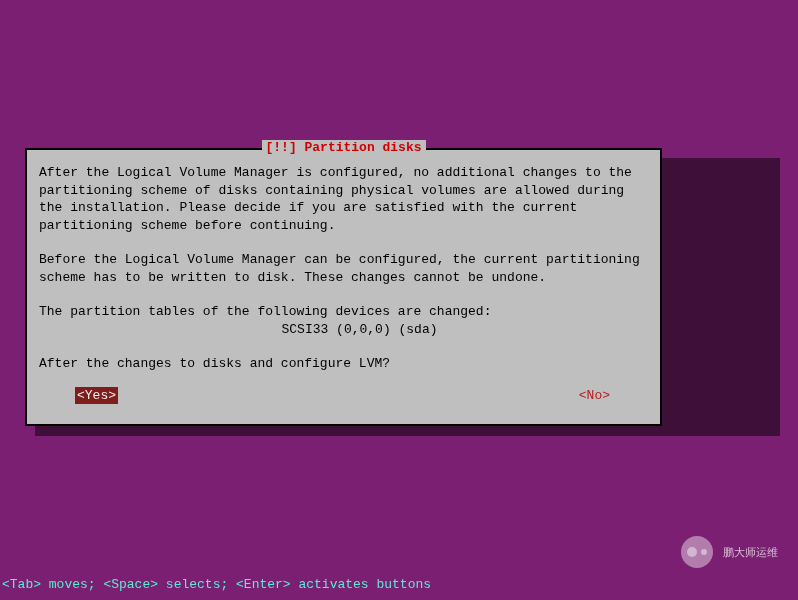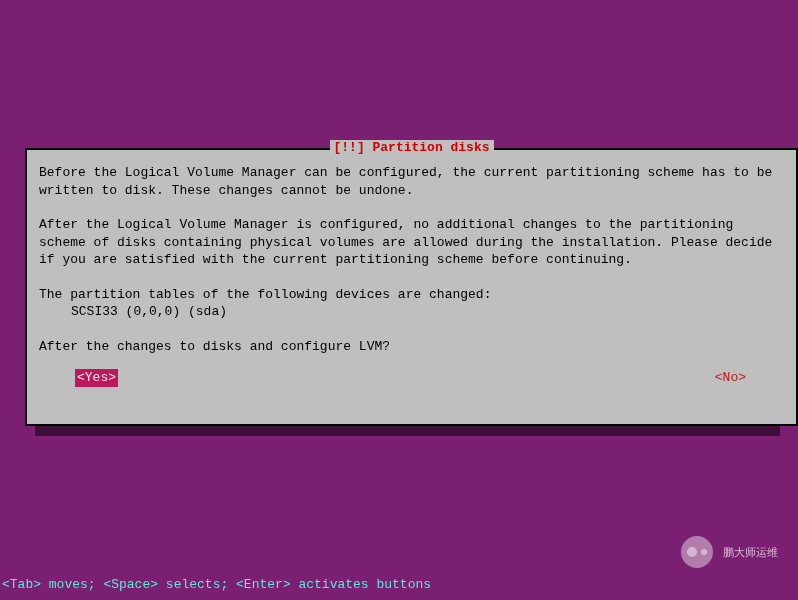--- a/index.html
+++ b/index.html
@@ -21,21 +21,21 @@
       left: 35px;
       top: 158px;
       width: 745px;
       height: 278px;
       background: rgba(0, 0, 0, 0.5);
     }
     .dialog {
       position: absolute;
       left: 25px;
       top: 148px;
-      width: 773px;
+      width: 637px;
       height: 278px;
       background: #bfbfbf;
       border: 2px solid #000;
     }
     .dialog-title {
       position: absolute;
       top: -10px;
       left: 50%;
       transform: translateX(-50%);
       background: #bfbfbf;
@@ -48,29 +48,30 @@
       padding: 14px 12px;
       color: #000;
       line-height: 1.35;
     }
     .paragraph {
       margin-bottom: 17px;
     }
     .indent {
       display: block;
       padding-left: 32px;
+      text-align: center;
     }
     .button-row {
       display: flex;
       justify-content: space-between;
       padding: 0 36px 0 36px;
       margin-top: 14px;
     }
     .btn-yes {
-      background: #be185d;
+      background: #7f1d1d;
       color: #eeeeee;
       padding: 0 2px;
     }
     .btn-no {
       color: #b91c1c;
       padding: 0 2px;
     }
     .bottom-hint {
       position: absolute;
       left: 2px;
@@ -122,22 +123,22 @@
 </head>
 <body>
 
 <div class="dialog-shadow"></div>
 
 <div class="dialog">
   <div class="dialog-title">
     <span>[!!] Partition disks</span>
   </div>
   <div class="dialog-content">
+    <div class="paragraph">After the Logical Volume Manager is configured, no additional changes to the partitioning scheme of disks containing physical volumes are allowed during the installation. Please decide if you are satisfied with the current partitioning scheme before continuing.</div>
     <div class="paragraph">Before the Logical Volume Manager can be configured, the current partitioning scheme has to be written to disk. These changes cannot be undone.</div>
-    <div class="paragraph">After the Logical Volume Manager is configured, no additional changes to the partitioning scheme of disks containing physical volumes are allowed during the installation. Please decide if you are satisfied with the current partitioning scheme before continuing.</div>
     <div class="paragraph">
       <span>The partition tables of the following devices are changed:</span>
       <span class="indent">SCSI33 (0,0,0) (sda)</span>
     </div>
     <div>After the changes to disks and configure LVM?</div>
     <div class="button-row">
       <span class="btn-yes">&lt;Yes&gt;</span>
       <span class="btn-no">&lt;No&gt;</span>
     </div>
   </div>

